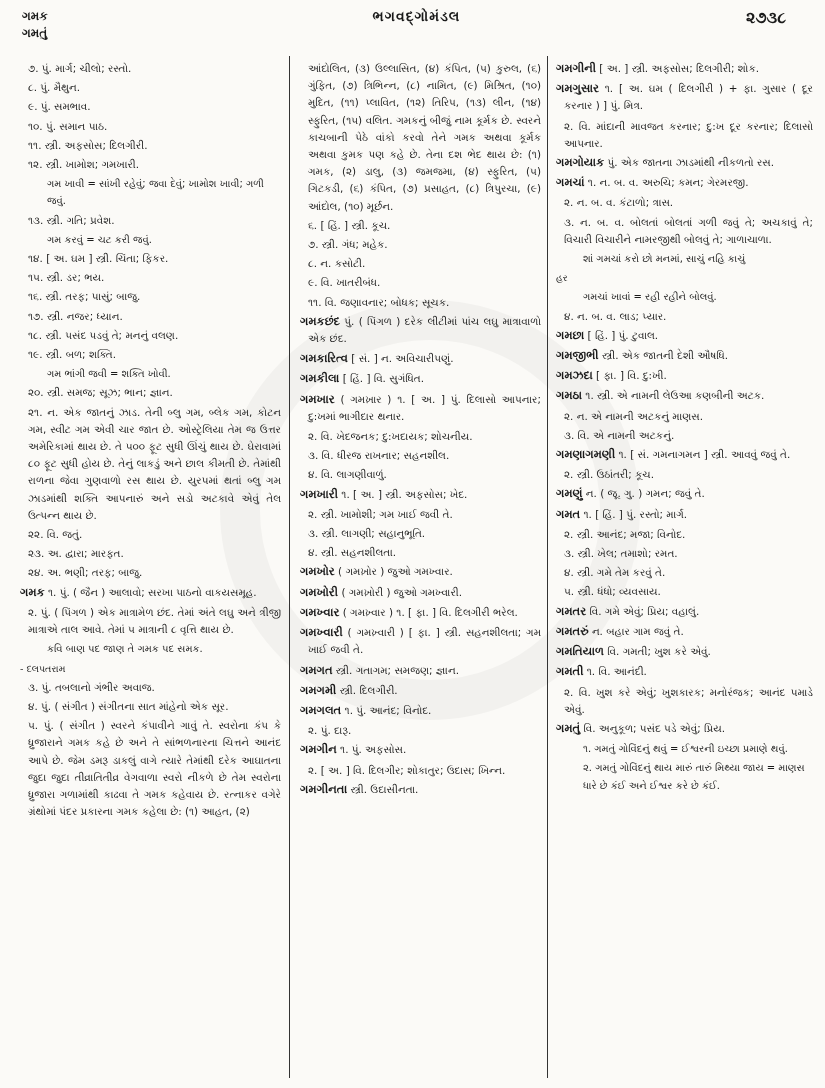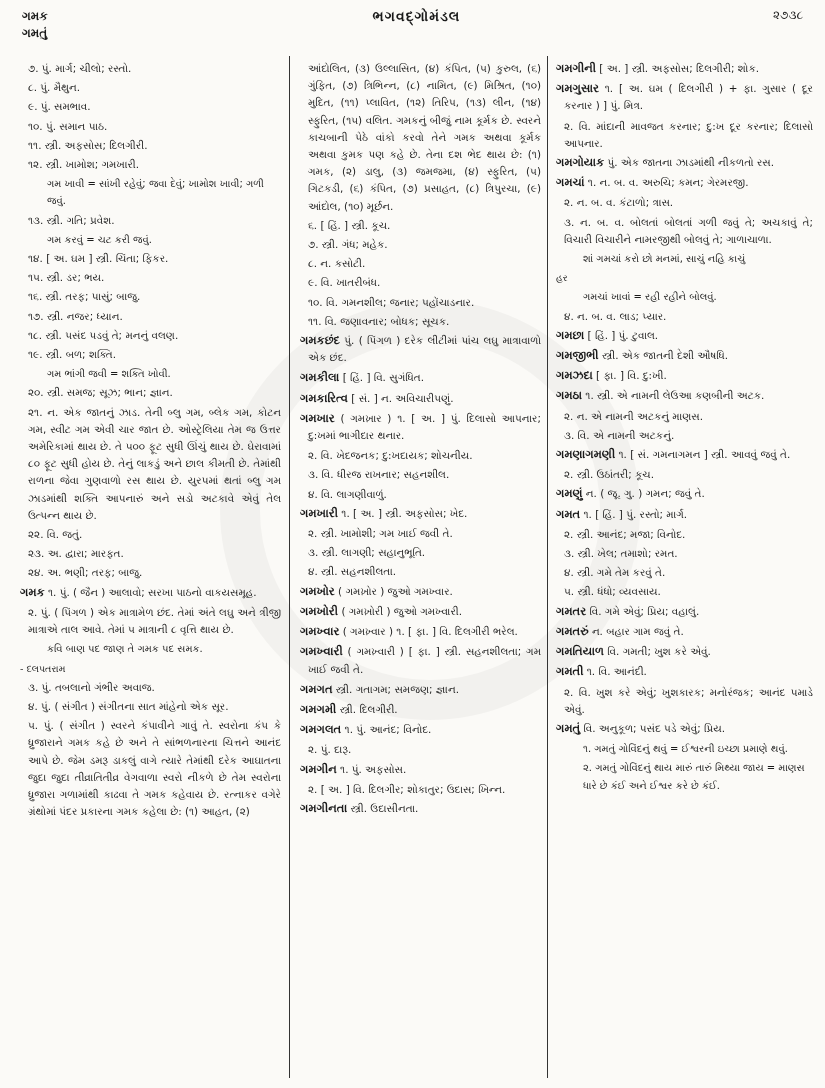--- a/index.html
+++ b/index.html
@@ -4,21 +4,21 @@
 <style>
   html, body { margin:0; padding:0; }
   body {
     width:825px; height:1088px; background:#fbfaf7; color:#1a1a1a;
     font-family:"DejaVu Sans", sans-serif; position:relative; overflow:hidden;
   }
   .page-header { position:absolute; top:8px; left:22px; right:22px; height:40px; }
   .guide-left { position:absolute; left:0; top:0; font-size:12px; font-weight:bold; line-height:17px; }
   .guide-right-top { display:block; }
   .title { position:absolute; left:8px; right:0; top:0; text-align:center; font-size:14px; font-weight:bold; letter-spacing:1px; }
-  .pagenum { position:absolute; right:0; top:0; font-size:12px; font-weight:normal; }
+  .pagenum { position:absolute; right:17px; top:0; font-size:16px; font-weight:bold; }
   .columns { position:absolute; top:56px; left:14px; right:8px; bottom:10px; display:flex; }
   .col { box-sizing:border-box; font-size:10.4px; line-height:17.2px; overflow:hidden; }
   .col1 { width:275px; padding:4px 8px 0 6px; }
   .col2 { width:258px; padding:4px 6px 0 10px; border-left:1.5px solid #333; }
   .col3 { flex:1; padding:4px 4px 0 8px; border-left:1.5px solid #333; }
   .entry { margin:0 0 3px 0; text-indent:-8px; padding-left:8px; text-align:justify; }
   .sub { margin:0 0 2px 8px; text-align:justify; }
   .quote { margin:0 0 2px 27px; font-size:10px; }
   .attrib { font-size:9.5px; margin:0 0 2px 0; }
   .hw { font-weight:bold; font-size:11.5px; }
@@ -69,25 +69,24 @@
       <p class="sub">૩. પું. તબલાનો ગંભીર અવાજ.</p>
       <p class="sub">૪. પું. ( સંગીત ) સંગીતના સાત માંહેનો એક સૂર.</p>
       <p class="sub">૫. પું. ( સંગીત ) સ્વરને કંપાવીને ગાવું તે. સ્વરોના કંપ કે ધ્રુજારાને ગમક કહે છે અને તે સાંભળનારના ચિત્તને આનંદ આપે છે. જેમ ડમરૂ ડાકલું વાગે ત્યારે તેમાંથી દરેક આઘાતના જુદા જુદા તીવ્રાતિતીવ્ર વેગવાળા સ્વરો નીકળે છે તેમ સ્વરોના ધ્રુજારા ગળામાંથી કાઢવા તે ગમક કહેવાય છે. રત્નાકર વગેરે ગ્રંથોમાં પંદર પ્રકારના ગમક કહેલા છે: (૧) આહત, (૨)</p>
     </div>
   <div class="col col2">
       <p class="sub">આંદોલિત, (૩) ઉલ્લાસિત, (૪) કંપિત, (૫) કુરુલ, (૬) ગુંફિત, (૭) ત્રિભિન્ન, (૮) નામિત, (૯) મિશ્રિત, (૧૦) મુદિત, (૧૧) પ્લાવિત, (૧૨) તિરિપ, (૧૩) લીન, (૧૪) સ્ફુરિત, (૧૫) વલિત. ગમકનું બીજું નામ કૂર્મક છે. સ્વરને કાચબાની પેઠે વાંકો કરવો તેને ગમક અથવા કૂર્મક અથવા કુમક પણ કહે છે. તેના દશ ભેદ થાય છે: (૧) ગમક, (૨) ડાલુ, (૩) જમજમા, (૪) સ્ફુરિત, (૫) ગિટકડી, (૬) કંપિત, (૭) પ્રસાહત, (૮) ત્રિપુરચા, (૯) આંદોલ, (૧૦) મૂર્છન.</p>
       <p class="sub">૬. [ હિં. ] સ્ત્રી. કૂચ.</p>
       <p class="sub">૭. સ્ત્રી. ગંધ; મહેક.</p>
       <p class="sub">૮. ન. કસોટી.</p>
       <p class="sub">૯. વિ. ખાતરીબંધ.</p>
-      <p class="sub">૧૦. વિ. ગમનશીલ; જનાર; પહોંચાડનાર.</p>
       <p class="sub">૧૧. વિ. જણાવનાર; બોધક; સૂચક.</p>
       <p class="entry"><span class="hw">ગમકછંદ</span><span> પું. ( પિંગળ ) દરેક લીટીમાં પાંચ લઘુ માત્રાવાળો એક છંદ.</span></p>
+      <p class="entry"><span class="hw">ગમકારિત્વ</span><span> [ સં. ] ન. અવિચારીપણું.</span></p>
       <p class="entry"><span class="hw">ગમકીલા</span><span> [ હિં. ] વિ. સુગંધિત.</span></p>
-      <p class="entry"><span class="hw">ગમકારિત્વ</span><span> [ સં. ] ન. અવિચારીપણું.</span></p>
       <p class="entry"><span class="hw">ગમખાર</span><span> ( ગમખ઼ાર ) ૧. [ અ. ] પું. દિલાસો આપનાર; દુ:ખમાં ભાગીદાર થનાર.</span></p>
       <p class="sub">૨. વિ. ખેદજનક; દુ:ખદાયક; શોચનીય.</p>
       <p class="sub">૩. વિ. ધીરજ રાખનાર; સહનશીલ.</p>
       <p class="sub">૪. વિ. લાગણીવાળું.</p>
       <p class="entry"><span class="hw">ગમખારી</span><span> ૧. [ અ. ] સ્ત્રી. અફસોસ; ખેદ.</span></p>
       <p class="sub">૨. સ્ત્રી. ખામોશી; ગમ ખાઈ જવી તે.</p>
       <p class="sub">૩. સ્ત્રી. લાગણી; સહાનુભૂતિ.</p>
       <p class="sub">૪. સ્ત્રી. સહનશીલતા.</p>
       <p class="entry"><span class="hw">ગમખોર</span><span> ( ગમખ઼ોર ) જુઓ ગમખ્વાર.</span></p>
       <p class="entry"><span class="hw">ગમખોરી</span><span> ( ગમખ઼ોરી ) જુઓ ગમખ્વારી.</span></p>

